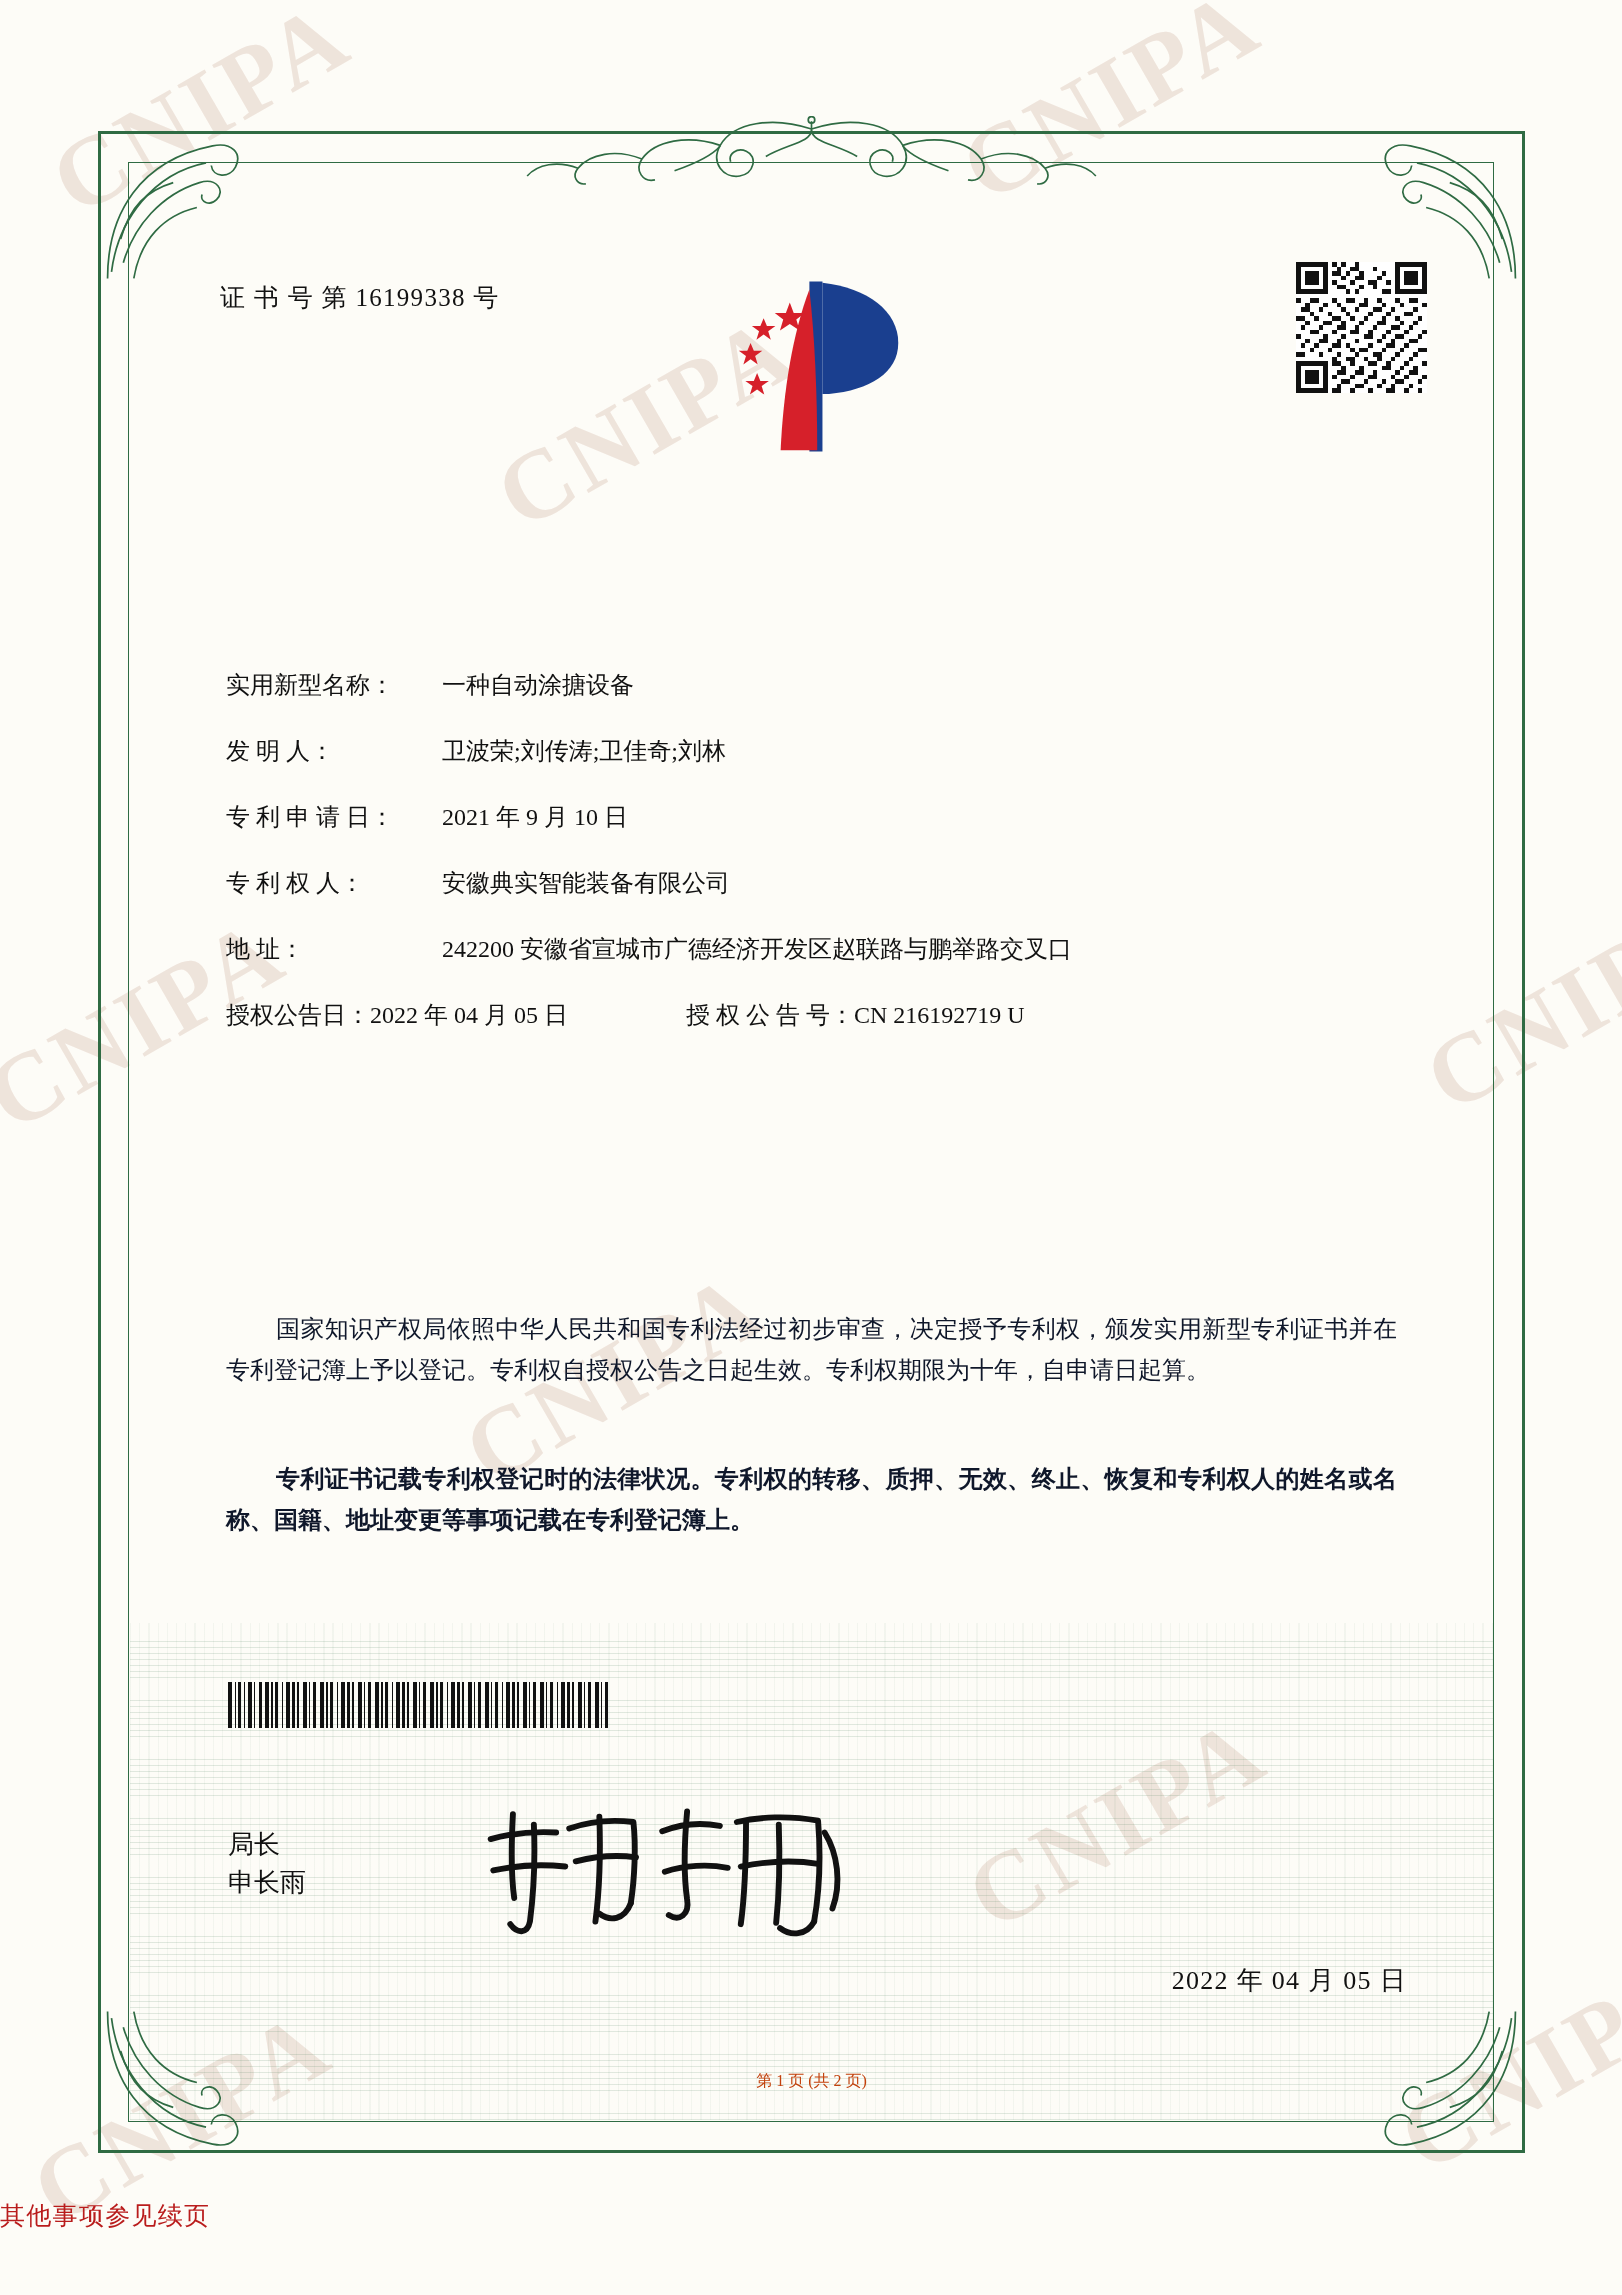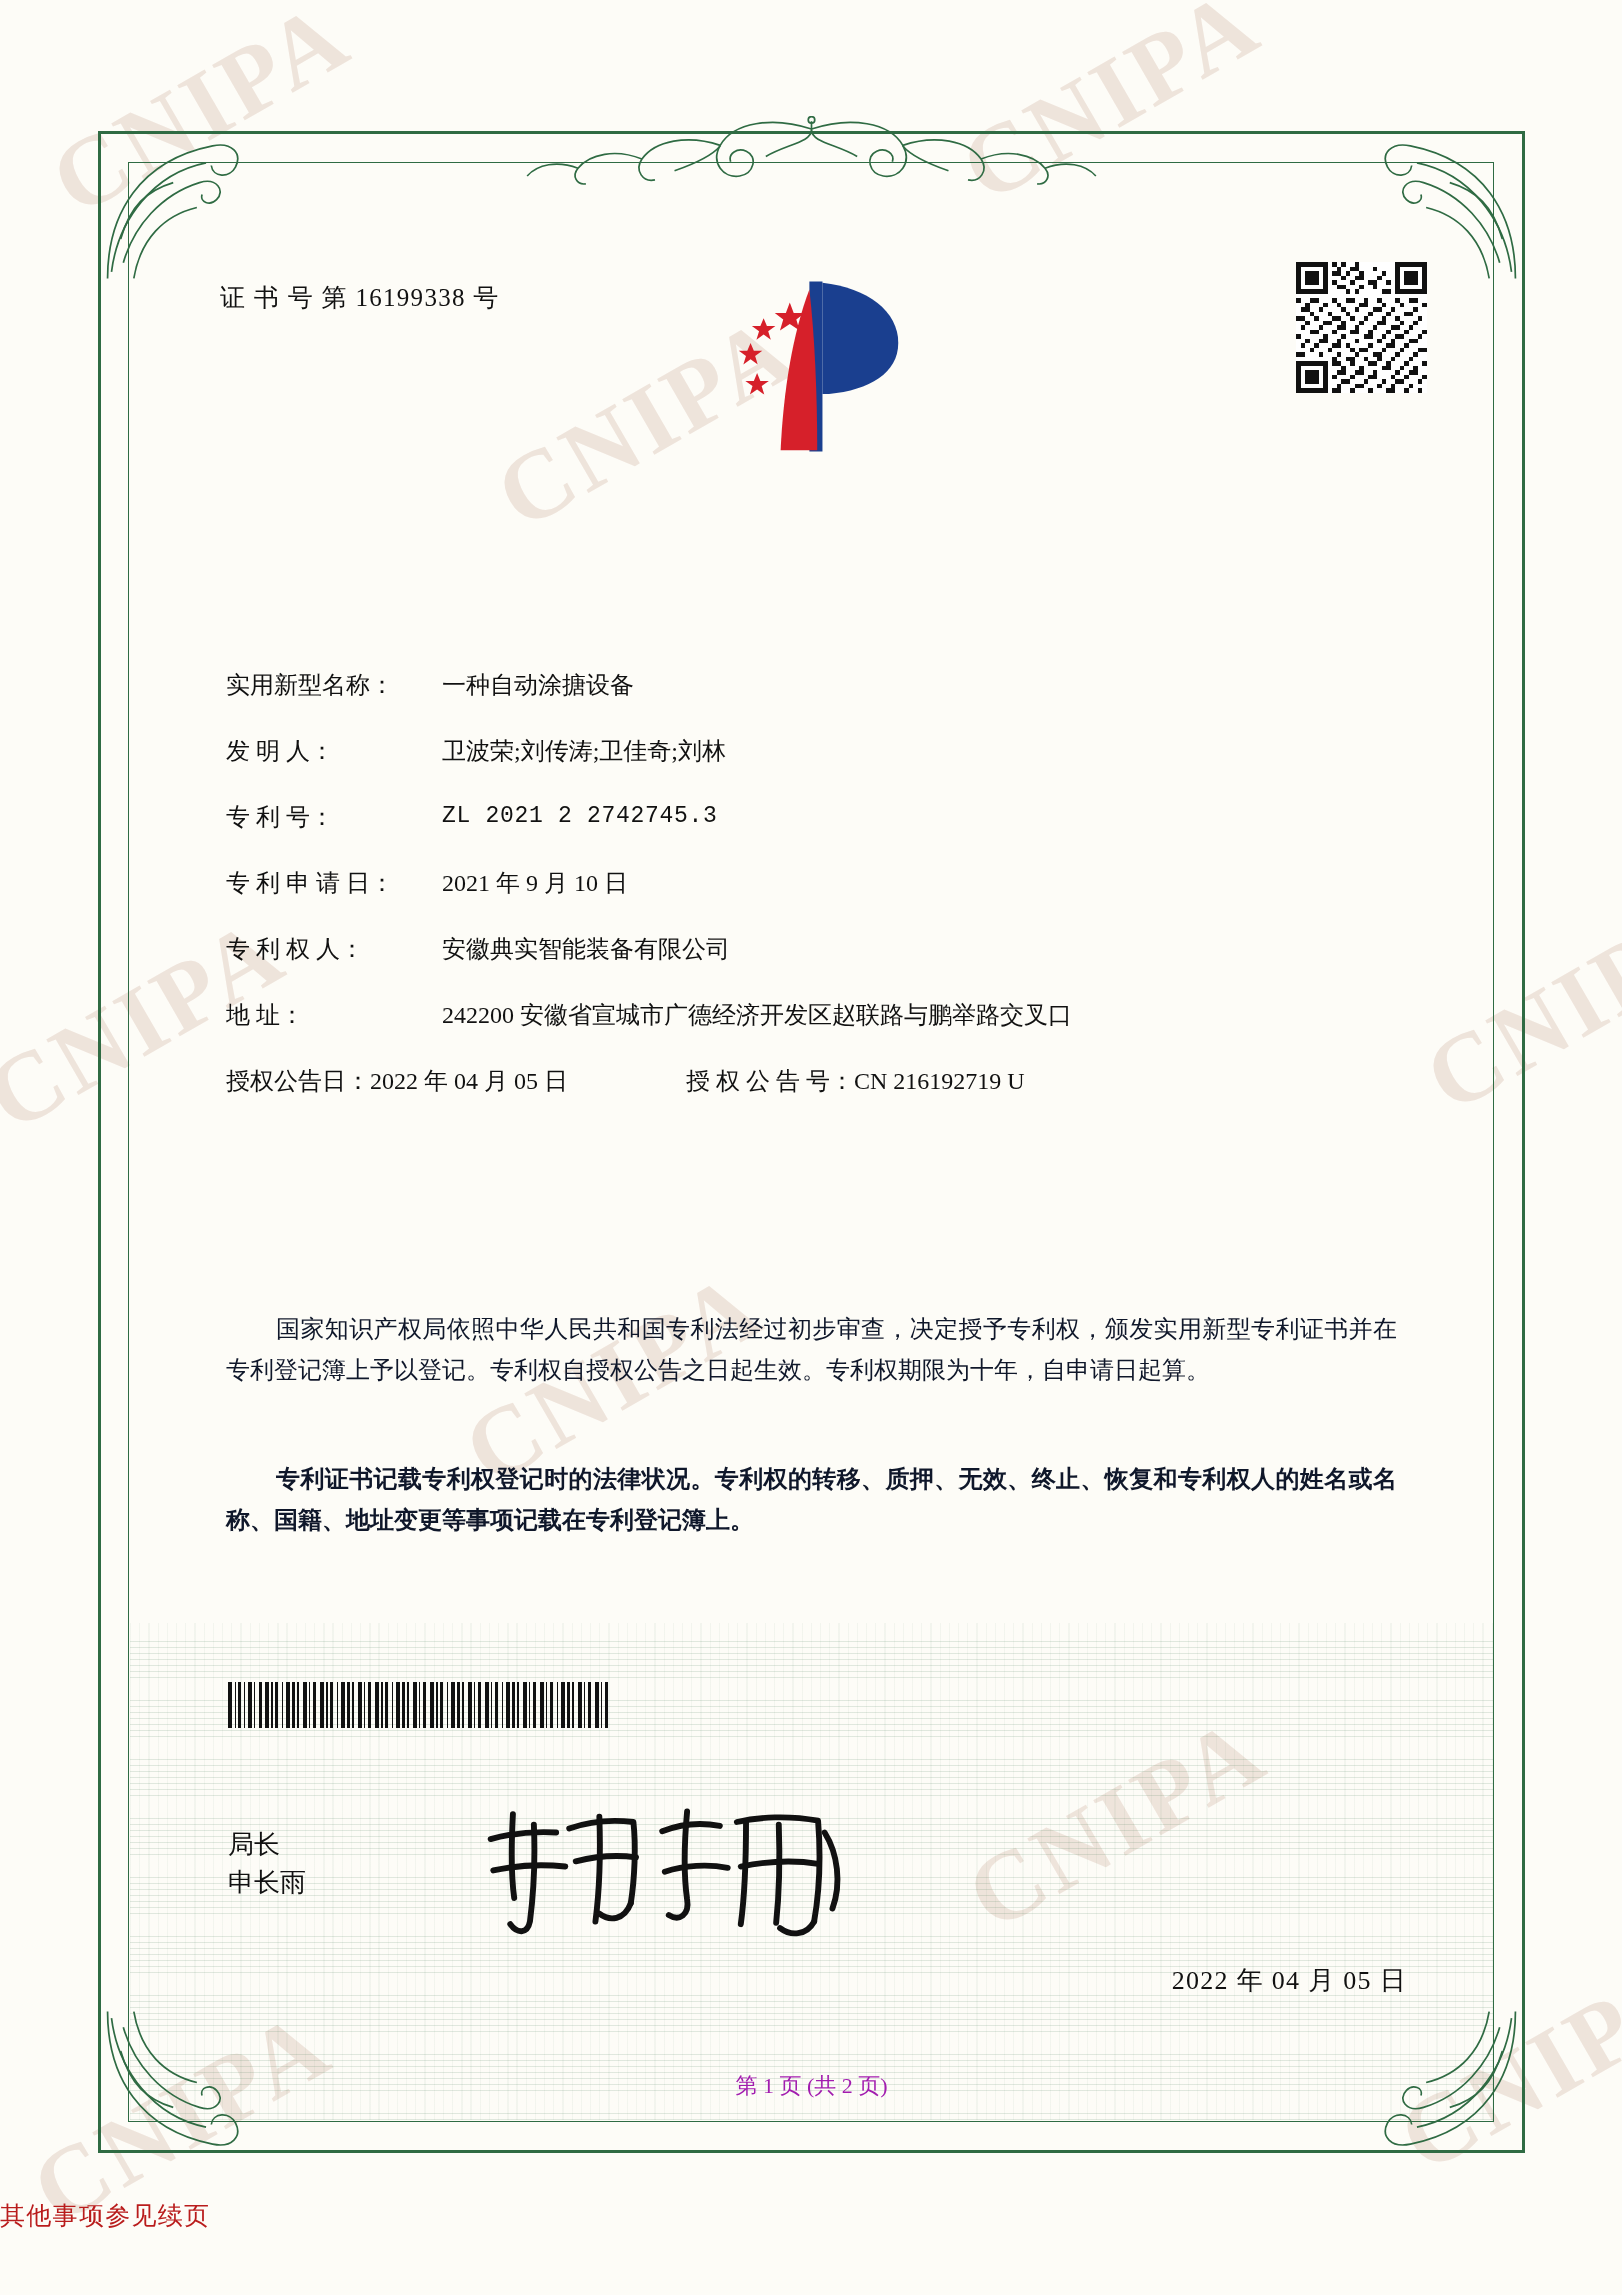--- a/index.html
+++ b/index.html
@@ -183,22 +183,22 @@
     position: absolute;
     right: 216px; top: 1963px;
     font-size: 26px;
     letter-spacing: 1.3px;
     color: #111;
   }
   .page-num {
     position: absolute;
     left: 0; right: 0; top: 2071px;
     text-align: center;
-    font-size: 22px;
-    color: #a21caf;
+    font-size: 16px;
+    color: #c2410c;
   }
   .footnote {
     position: absolute;
     left: 0; right: 0; top: 2199px;
     text-align: left;
     font-size: 25px;
     letter-spacing: 1.3px;
     color: #b91c1c;
   }
 </style>
@@ -478,24 +478,20 @@
     <div class="field-row">
       <div class="f-label">实用新型名称：</div>
       <div class="f-value">一种自动涂搪设备</div>
     </div>
 
     <div class="field-row">
       <div class="f-label">发    明    人：</div>
       <div class="f-value">卫波荣;刘传涛;卫佳奇;刘林</div>
     </div>
 
-    <div class="field-row">
-      <div class="f-label">专    利    号：</div>
-      <div class="f-value mono">ZL 2021 2 2742745.3</div>
-    </div>
 
     <div class="field-row">
       <div class="f-label">专 利 申 请 日：</div>
       <div class="f-value">2021 年 9 月 10 日</div>
     </div>
 
     <div class="field-row">
       <div class="f-label">专 利 权 人：</div>
       <div class="f-value">安徽典实智能装备有限公司</div>
     </div>

